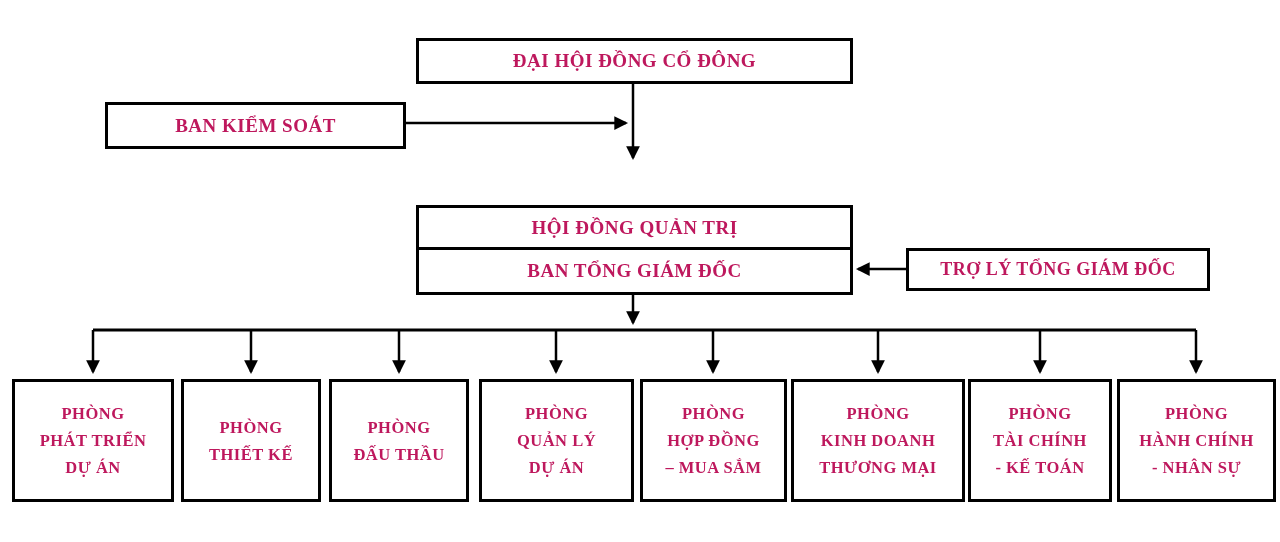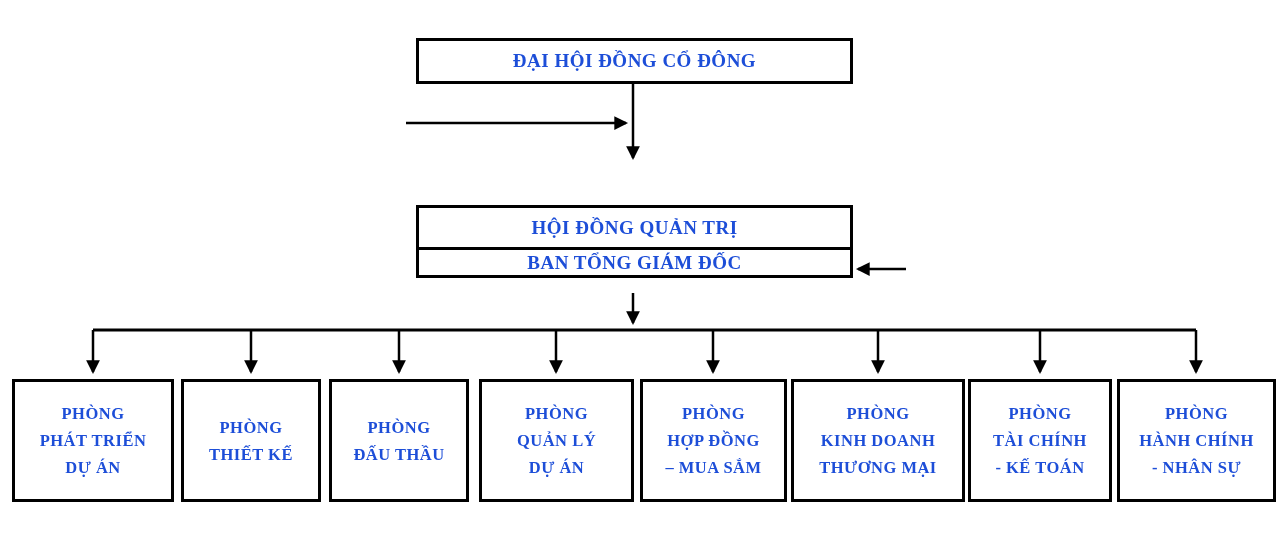--- a/index.html
+++ b/index.html
@@ -6,21 +6,21 @@
     margin: 0;
     padding: 0;
     background: #ffffff;
   }
   .canvas {
     position: relative;
     width: 1280px;
     height: 542px;
     background: #ffffff;
     font-family: "Liberation Serif", "DejaVu Serif", serif;
-    color: #1d4ed8;
+    color: #be185d;
     overflow: hidden;
   }
   .connectors {
     position: absolute;
     left: 0;
     top: 0;
     width: 1280px;
     height: 542px;
     pointer-events: none;
   }
@@ -40,21 +40,21 @@
     letter-spacing: 0.5px;
   }
   .node { font-size: 19px; }
   .node-assistant { font-size: 18px; }
   .dept { font-size: 16.5px; line-height: 27px; }
 
   
   .node-shareholders { left: 416px; top: 38px;  width: 437px; height: 46px; }
   .node-supervisory  { left: 105px; top: 102px; width: 301px; height: 47px; }
   .node-board        { left: 416px; top: 164px; width: 437px; height: 45px; margin-top: 41px; }
-  .node-gdirectors   { left: 416px; top: 247px; width: 437px; height: 31px; }
+  .node-gdirectors   { left: 416px; top: 247px; width: 437px; height: 48px; }
   .node-assistant    { left: 906px; top: 248px; width: 304px; height: 43px; }
 
   
   .dept { top: 379px; height: 123px; }
   .dept-1 { left: 12px;   width: 162px; }
   .dept-2 { left: 181px;  width: 140px; }
   .dept-3 { left: 329px;  width: 140px; }
   .dept-4 { left: 479px;  width: 155px; }
   .dept-5 { left: 640px;  width: 147px; }
   .dept-6 { left: 791px;  width: 174px; }
@@ -92,29 +92,35 @@
     <line x1="713" y1="330" x2="713" y2="372" stroke="#000000" stroke-width="2.5" marker-end="url(#arrow)"></line>
     <line x1="878" y1="330" x2="878" y2="372" stroke="#000000" stroke-width="2.5" marker-end="url(#arrow)"></line>
     <line x1="1040" y1="330" x2="1040" y2="372" stroke="#000000" stroke-width="2.5" marker-end="url(#arrow)"></line>
     <line x1="1196" y1="330" x2="1196" y2="372" stroke="#000000" stroke-width="2.5" marker-end="url(#arrow)"></line>
   </svg>
 
   <div class="node node-shareholders">
     <span class="label">ĐẠI HỘI ĐỒNG CỔ ĐÔNG</span>
   </div>
 
+  <div class="node node-supervisory">
+    <span class="label">BAN KIỂM SOÁT</span>
+  </div>
 
   <div class="node node-board">
     <span class="label">HỘI ĐỒNG QUẢN TRỊ</span>
   </div>
 
   <div class="node node-gdirectors">
     <span class="label">BAN TỔNG GIÁM ĐỐC</span>
   </div>
 
+  <div class="node node-assistant">
+    <span class="label">TRỢ LÝ TỔNG GIÁM ĐỐC</span>
+  </div>
 
   <div class="dept dept-1">
     <span class="label">PHÒNG
 PHÁT TRIỂN
 DỰ ÁN</span>
   </div>
   <div class="dept dept-2">
     <span class="label">PHÒNG
 THIẾT KẾ</span>
   </div>

